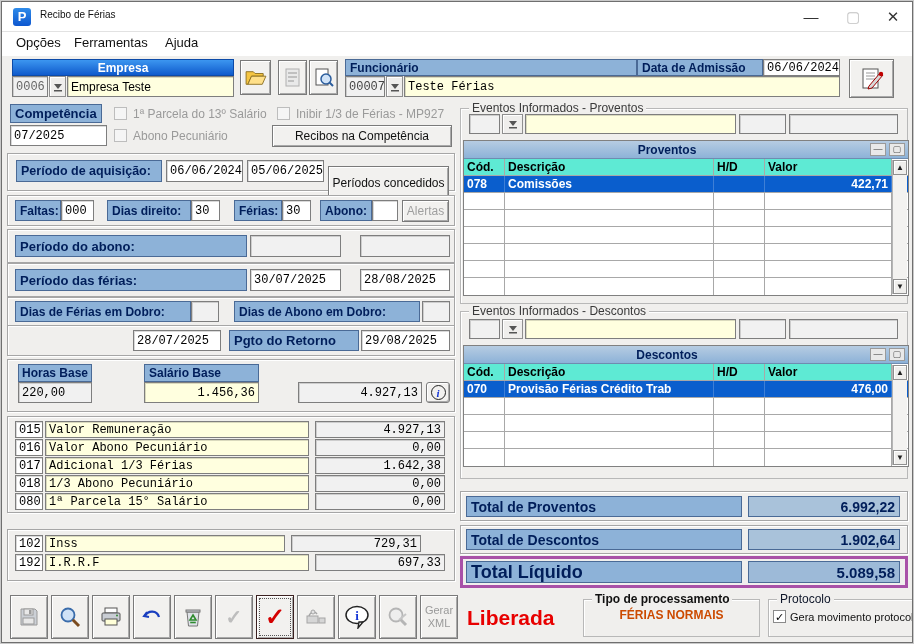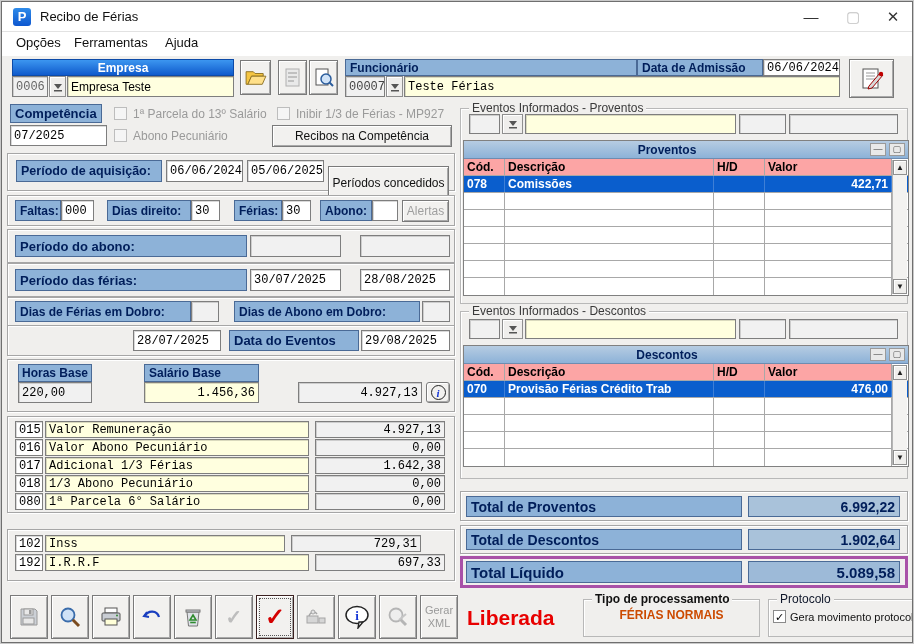--- a/index.html
+++ b/index.html
@@ -3,21 +3,21 @@
 <meta charset="utf-8">
 <style>
   * { margin:0; padding:0; box-sizing:border-box; }
   html,body { width:914px; height:644px; background:#c9c9c9; font-family:"Liberation Sans",sans-serif; }
   .win { position:relative; width:912px; height:642px; margin:1px; background:#f0efed; border:1px solid #6f6f6f; overflow:hidden; }
   .abs { position:absolute; }
 
   
   .titlebar { left:0; top:0; width:100%; height:30px; background:#ffffff; border-bottom:1px solid #e2e2e2; }
   .app-icon { left:11px; top:6px; width:18px; height:18px; background:linear-gradient(#2f8be9,#0d57cf); border-radius:3px; color:#fff; font-weight:bold; font-size:13px; text-align:center; line-height:18px; }
-  .title-text { left:38px; top:7px; font-size:13px; color:#111; }
+  .title-text { left:38px; top:7px; font-size:10px; color:#111; }
   .wbtn { top:0; width:34px; height:29px; text-align:center; line-height:29px; font-size:15px; color:#333; }
   .wbtn.dis { color:#c3c3c3; }
   .menubar { left:0; top:30px; width:100%; height:24px; background:#ffffff; }
   .menuitem { top:33px; font-size:13px; color:#111; }
 
   
   .slabel { background:#8db2d8; border:1px solid #4a6a96; color:#001e5a; font-weight:bold; font-size:12px; display:flex; align-items:center; padding:0 4px; overflow:hidden; white-space:nowrap; }
   .slabel.center { justify-content:center; }
   .field { background:#fff; border:1px solid #7e7e7e; box-shadow:inset 1px 1px 0 rgba(0,0,0,.15); font-family:"Liberation Mono","DejaVu Sans Mono",monospace; font-size:12px; color:#000; display:flex; align-items:center; padding:0 3px; overflow:hidden; white-space:nowrap; }
   .field.yellow { background:#ffffdf; }
@@ -33,21 +33,21 @@
   .grp { border:1px solid #b8b8b8; box-shadow:inset 1px 1px 0 #fff; }
   .grp-legend { position:absolute; top:-8px; left:8px; background:#f0efed; padding:0 3px; font-size:12px; color:#3a3a3a; white-space:nowrap; }
 
   
   .grid { background:#fff; border:1px solid #808080; }
   .grid-title { height:18px; background:linear-gradient(#b6cce2,#8db2d8); border-bottom:1px solid #6f8cb0; display:flex; align-items:center; }
   .grid-title-text { flex:1; text-align:center; font-size:12px; font-weight:bold; color:#001e5a; }
   .gwbtn { width:16px; height:13px; margin-right:3px; background:#e9e9e9; border:1px solid #9a9a9a; font-size:9px; line-height:11px; text-align:center; color:#555; }
   .grow { display:grid; grid-template-columns:41px 209px 51px 127px; height:17px; border-bottom:1px solid #a8a8a8; }
   .grow > div { border-right:1px solid #a8a8a8; font-size:12px; padding:0 3px; display:flex; align-items:center; overflow:hidden; white-space:nowrap; }
-  .grow.head > div { font-weight:bold; background:#fca5a5; color:#000; }
+  .grow.head > div { font-weight:bold; background:#5eead4; color:#000; }
   .grow.sel { background:#0a5ecd; }
   .grow.sel > div { color:#fff; font-weight:bold; border-right-color:#3e7fd6; }
   .grow .num { justify-content:flex-end; }
   .vscroll { position:absolute; right:1px; top:19px; bottom:1px; width:15px; background:#f3f2f0; border-left:1px solid #b5b5b5; }
   .sarrow { position:absolute; left:0; width:14px; height:15px; background:#efeeec; border:1px solid #8f8f8f; box-shadow:inset 1px 1px 0 #fff; font-size:8px; color:#222; text-align:center; line-height:14px; }
 
   
   .total-val { background:#a9c2da; border:1px solid #4a6a96; font-weight:bold; color:#001e5a; display:flex; align-items:center; justify-content:flex-end; padding:0 4px; }
 
   
@@ -178,21 +178,21 @@
   <div class="abs field" style="left:358px;top:267px;width:90px;height:22px">28/08/2025</div>
 
   <div class="abs panel" style="left:5px;top:295px;width:448px;height:30px"></div>
   <div class="abs slabel" style="left:13px;top:299px;width:176px;height:21px">Dias de Férias em Dobro:</div>
   <div class="abs field gray" style="left:189px;top:299px;width:28px;height:21px"></div>
   <div class="abs slabel" style="left:232px;top:299px;width:186px;height:21px">Dias de Abono em Dobro:</div>
   <div class="abs field gray" style="left:420px;top:299px;width:28px;height:21px"></div>
 
   <div class="abs panel" style="left:5px;top:323px;width:448px;height:31px"></div>
   <div class="abs field" style="left:131px;top:328px;width:88px;height:21px">28/07/2025</div>
-  <div class="abs slabel" style="left:227px;top:328px;width:130px;height:21px;font-size:13px">Data do Eventos</div>
+  <div class="abs slabel" style="left:227px;top:328px;width:130px;height:21px;font-size:13px">Pgto do Retorno</div>
   <div class="abs field" style="left:359px;top:328px;width:89px;height:21px">29/08/2025</div>
 
   <div class="abs panel" style="left:5px;top:357px;width:448px;height:53px"></div>
   <div class="abs slabel center" style="left:16px;top:362px;width:74px;height:18px">Horas Base</div>
   <div class="abs field gray" style="left:16px;top:380px;width:74px;height:21px">220,00</div>
   <div class="abs slabel" style="left:142px;top:362px;width:115px;height:18px">Salário Base</div>
   <div class="abs field yellow right" style="left:142px;top:380px;width:115px;height:21px">1.456,36</div>
   <div class="abs field gray right" style="left:296px;top:380px;width:124px;height:21px">4.927,13</div>
   <div class="abs btn" style="left:424px;top:380px;width:24px;height:21px;border-radius:3px">
     <span class="ico" style="width:15px;height:15px;border:1.5px solid #222;border-radius:50%;color:#1535d6;font-weight:bold;font-size:11px;font-family:'Liberation Serif',serif;font-style:italic">i</span>
@@ -215,21 +215,21 @@
       <div class="field yellow" style="width:264px;margin-left:2px">Adicional 1/3 Férias</div>
       <div class="field gray right" style="width:130px;margin-left:6px">1.642,38</div>
     </div>
     <div style="display:flex;height:17px;margin-bottom:1px">
       <div class="field" style="width:28px">018</div>
       <div class="field yellow" style="width:264px;margin-left:2px">1/3 Abono Pecuniário</div>
       <div class="field gray right" style="width:130px;margin-left:6px">0,00</div>
     </div>
     <div style="display:flex;height:17px">
       <div class="field" style="width:28px">080</div>
-      <div class="field yellow" style="width:264px;margin-left:2px">1ª Parcela 6° Salário</div>
+      <div class="field yellow" style="width:264px;margin-left:2px">1ª Parcela 15° Salário</div>
       <div class="field gray right" style="width:130px;margin-left:6px">0,00</div>
     </div>
   </div>
 
   <div class="abs panel" style="left:5px;top:527px;width:448px;height:52px"></div>
   <div class="abs" style="left:13px;top:533px;width:432px">
     <div style="display:flex;height:17px;margin-bottom:2px">
       <div class="field" style="width:28px">102</div>
       <div class="field yellow" style="width:240px;margin-left:2px">Inss</div>
       <div class="field gray right" style="width:130px;margin-left:6px">729,31</div>
@@ -379,21 +379,21 @@
 
   <div class="abs panel" style="left:458px;top:489px;width:448px;height:30px"></div>
   <div class="abs slabel" style="left:464px;top:494px;width:276px;height:21px;font-size:14px">Total de Proventos</div>
   <div class="abs total-val" style="left:746px;top:494px;width:152px;height:21px;font-size:14px">6.992,22</div>
 
   <div class="abs panel" style="left:458px;top:523px;width:448px;height:29px"></div>
   <div class="abs slabel" style="left:464px;top:527px;width:276px;height:21px;font-size:14px">Total de Descontos</div>
   <div class="abs total-val" style="left:746px;top:527px;width:152px;height:21px;font-size:14px">1.902,64</div>
 
   <div class="abs panel" style="left:458px;top:554px;width:448px;height:32px;border:3px solid #a851a8;box-shadow:none"></div>
-  <div class="abs slabel" style="left:464px;top:559px;width:276px;height:22px;font-size:15px">Total Líquido</div>
+  <div class="abs slabel" style="left:464px;top:559px;width:276px;height:22px;font-size:18px">Total Líquido</div>
   <div class="abs total-val" style="left:746px;top:559px;width:152px;height:22px;font-size:15px;background:#9dbad8">5.089,58</div>
 
   <div class="abs tbtn" style="left:8px;top:593px">
     <span class="ico">
       <svg width="20" height="20" viewBox="0 0 20 20">
           <path d="M2 2h14l2 2v14H2z" fill="#ccd0d6" stroke="#9a9a9a"></path>
           <rect x="5" y="2" width="9" height="6" fill="#e8e8e8" stroke="#9a9a9a"></rect>
           <rect x="10" y="3" width="2.5" height="4" fill="#9a9a9a"></rect>
           <rect x="4" y="11" width="11" height="6" fill="#e8e8e8" stroke="#9a9a9a"></rect>
         </svg>

